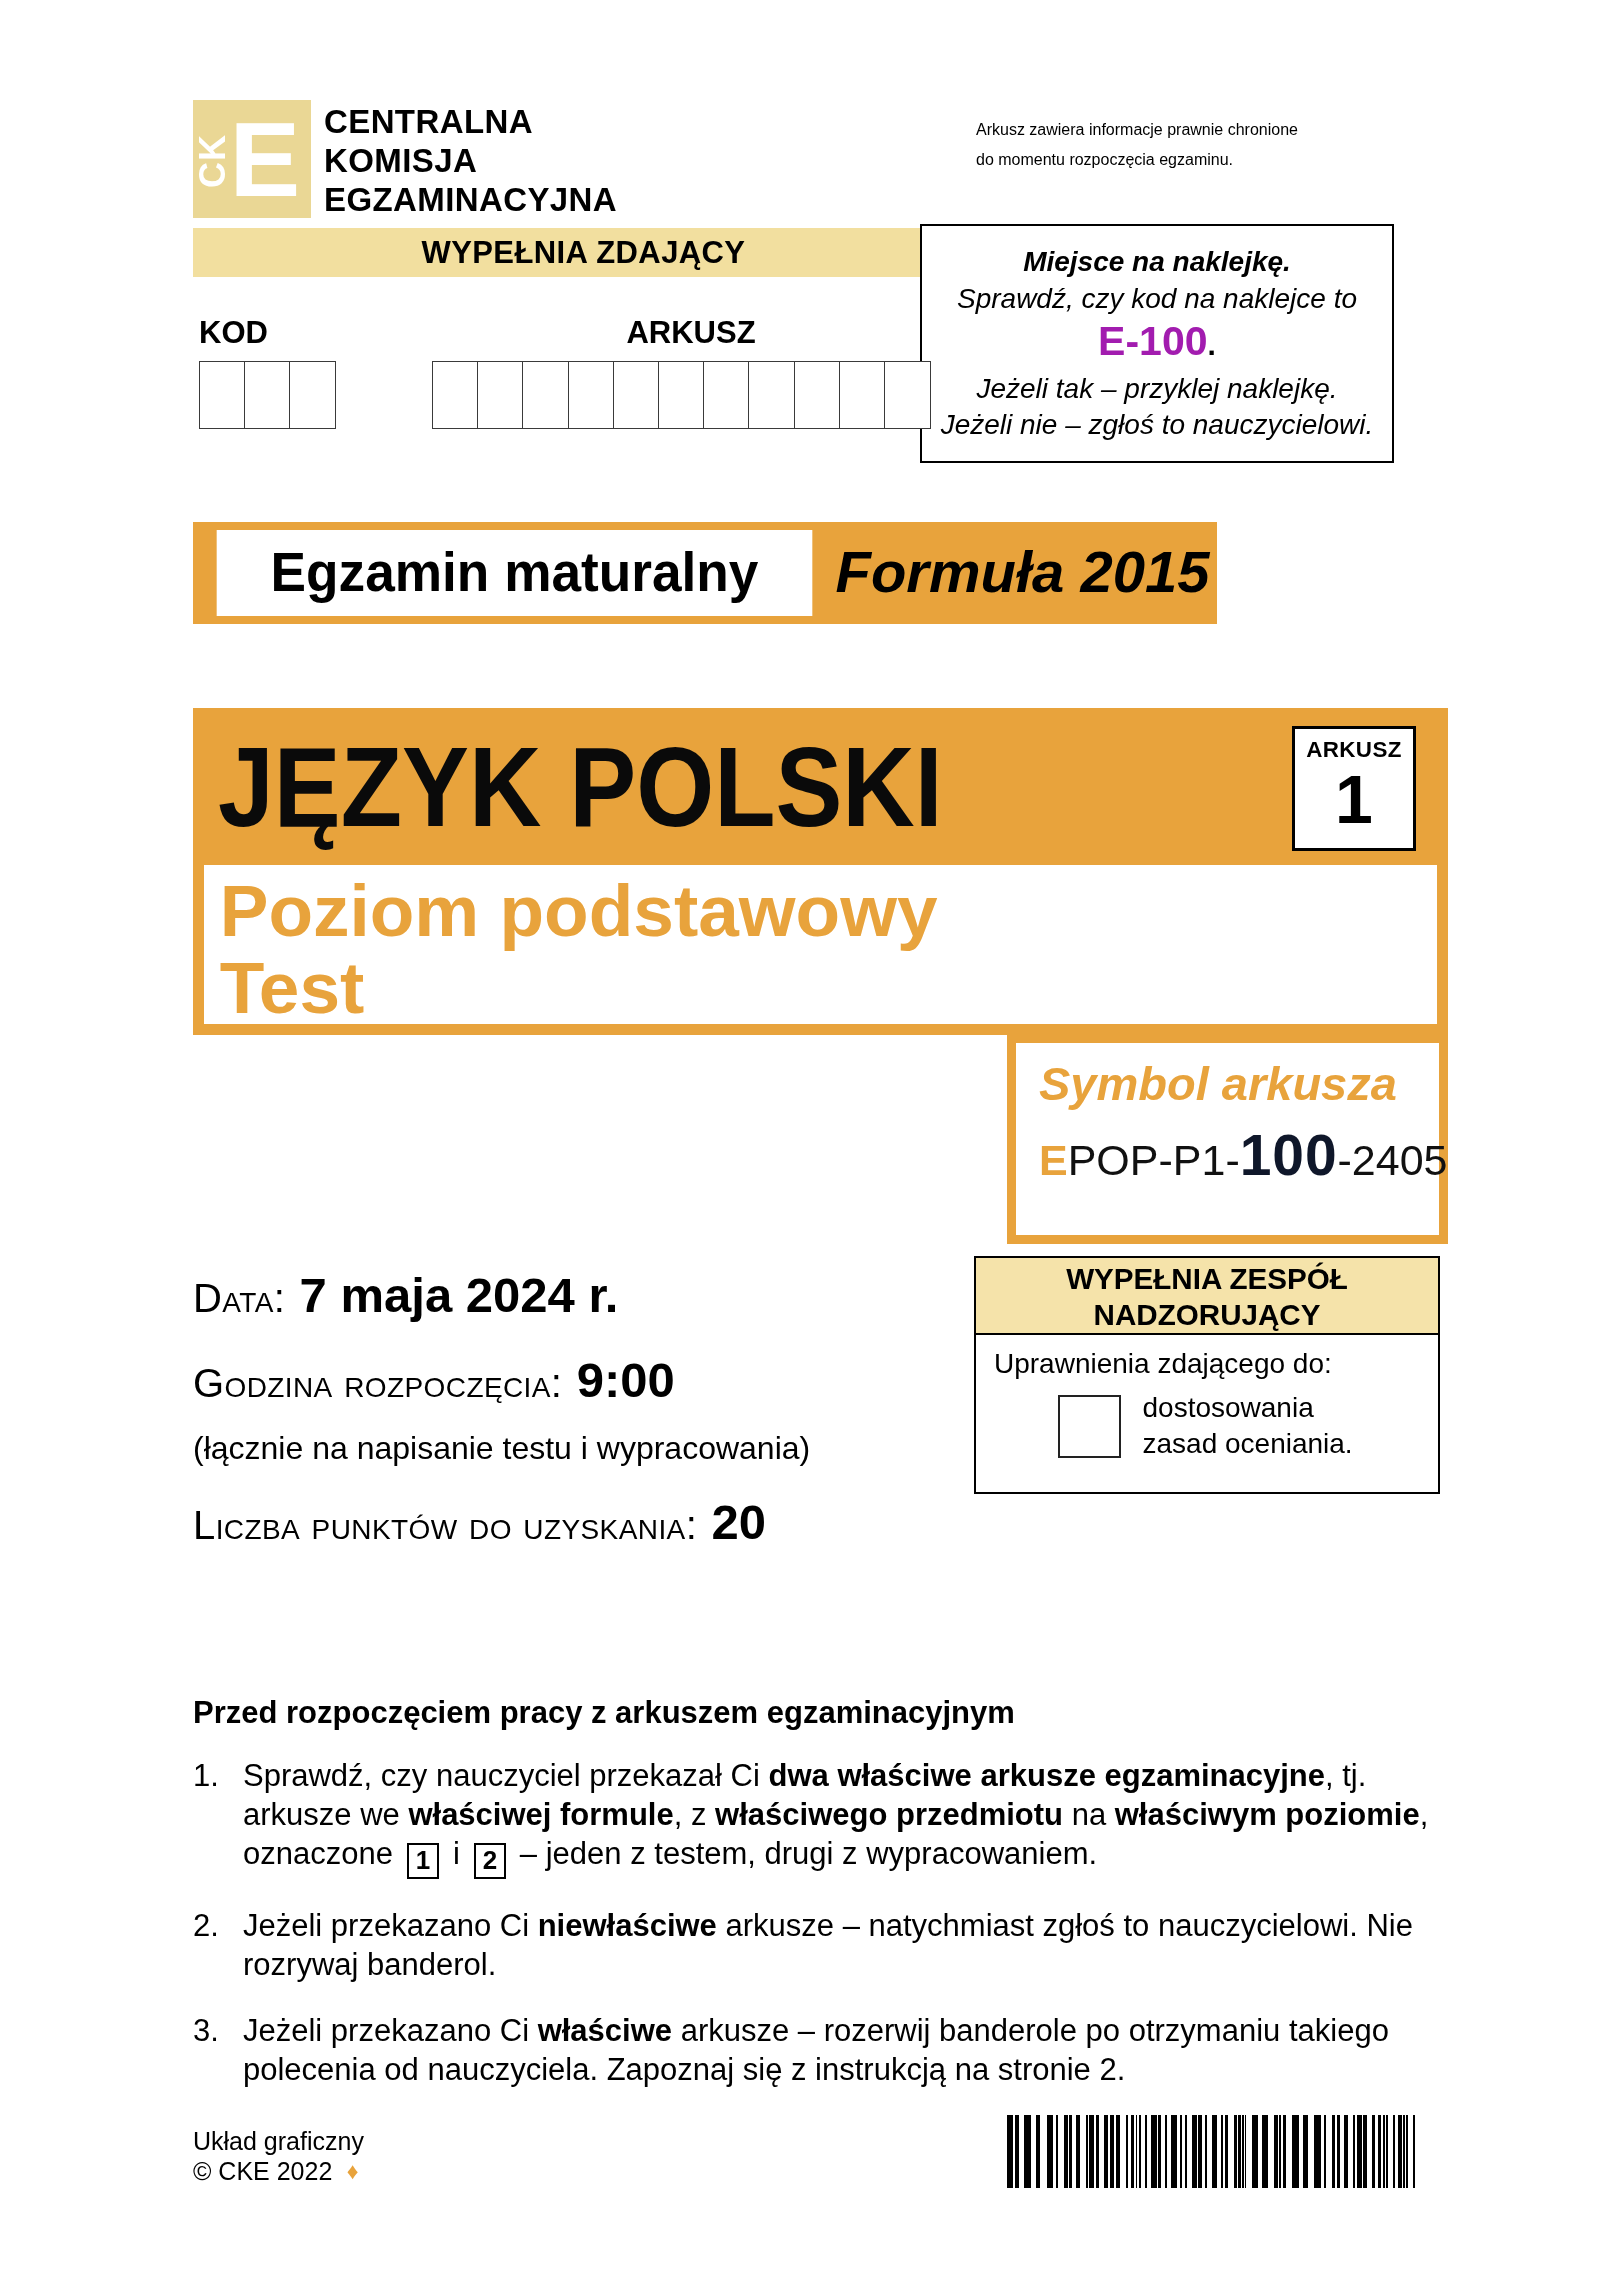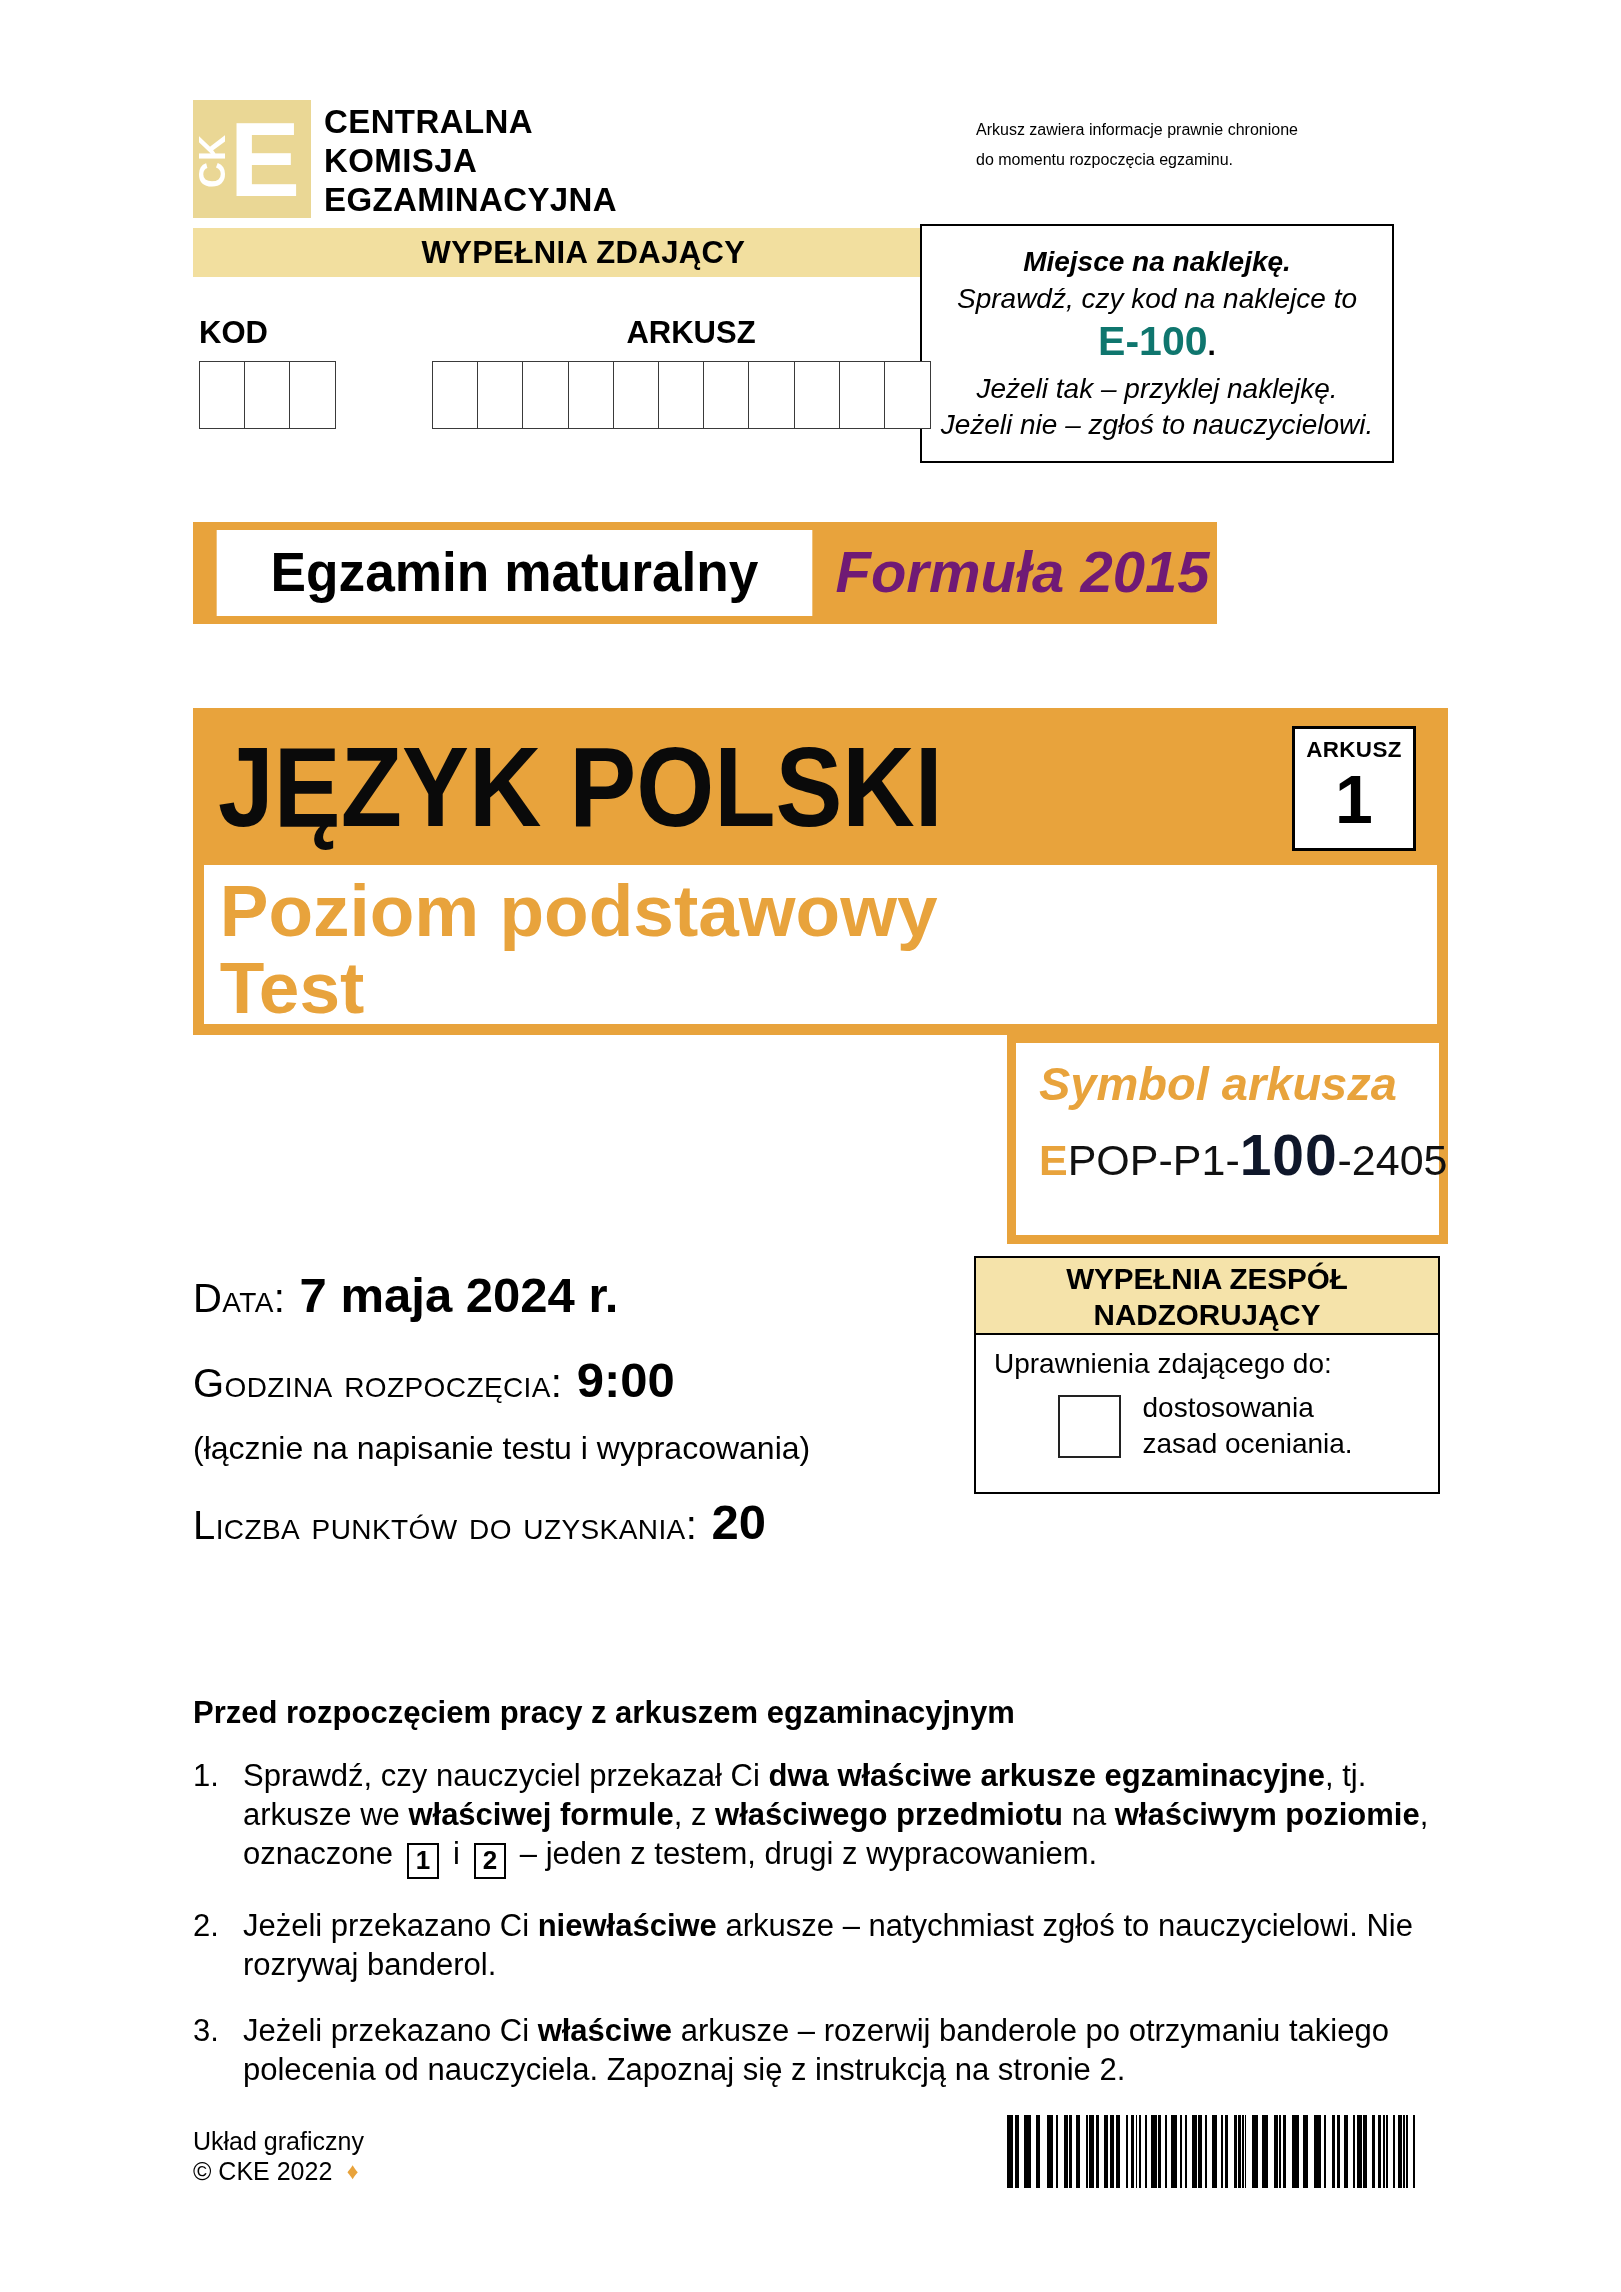--- a/index.html
+++ b/index.html
@@ -34,42 +34,42 @@
     font-size:31px; font-weight:bold; line-height:49px; letter-spacing:0.4px;
   }
   .sticker-box {
     left:920px; top:224px; width:474px; height:239px;
     border:2.7px solid #000; background:#fff;
     display:flex; flex-direction:column; justify-content:center; align-items:center;
     gap:4.5px; font-size:28px; font-style:italic; text-align:center;
   }
   .sticker-title { font-weight:bold; }
   .sticker-code-line { font-style:normal; line-height:45px; }
-  .sticker-code { color:#0f766e; font-weight:bold; font-size:41px; }
+  .sticker-code { color:#a21caf; font-weight:bold; font-size:41px; }
   .sticker-code-suffix { color:#000; font-weight:bold; font-size:30px; }
 
   
   .kod-label   { left:199px; top:315px; width:143px; font-size:31px; font-weight:bold; }
   .pesel-label { left:432px; top:315px; width:518px; text-align:center; font-size:31px; font-weight:bold; }
   .cells { display:flex; }
   .kod-cells   { left:199px; top:361px; }
   .pesel-cells { left:432px; top:361px; }
   .cell { width:47px; height:68px; border:1.8px solid #3a3a3a; background:#fff; margin-left:-1.8px; }
   .cell:first-child { margin-left:0; }
 
   
   .banner { left:193px; top:522px; width:1024px; height:102px; background:#E8A33C; }
   .banner-left {
     position:absolute; left:8px; top:8px; width:627px; height:86px; background:#fff;
     text-align:center; font-size:56px; font-weight:bold; line-height:84px;
     transform:scaleX(0.95); transform-origin:center;
   }
   .banner-right {
     position:absolute; left:635px; right:0; top:0; height:102px;
-    text-align:center; color:#701a75; font-size:58px; font-weight:bold; font-style:italic; line-height:100px;
+    text-align:center; color:#000000; font-size:58px; font-weight:bold; font-style:italic; line-height:100px;
   }
 
   
   .big-box { left:193px; top:708px; width:1255px; height:327px; background:#E8A33C; }
   .subject {
     position:absolute; left:25px; top:16px;
     font-size:114px; font-weight:bold; line-height:125px; color:#0a0a0a;
     transform:scaleX(0.88); transform-origin:left center; white-space:nowrap;
   }
   .arkusz-box {

